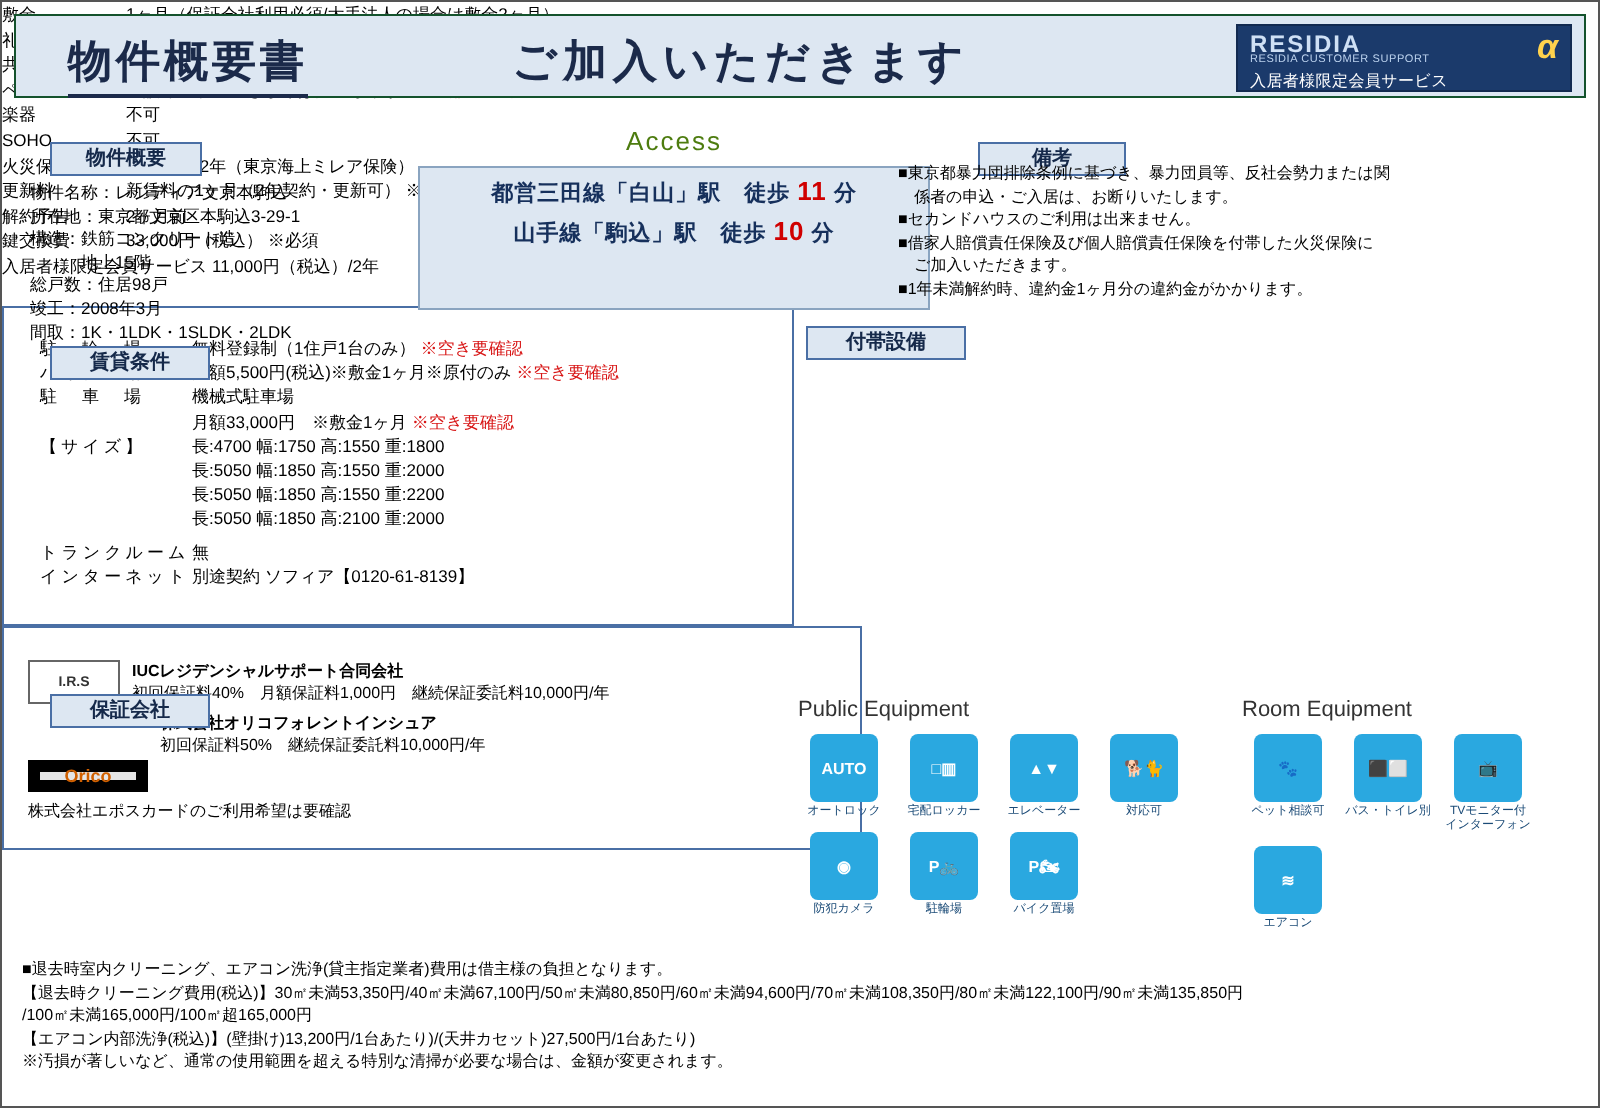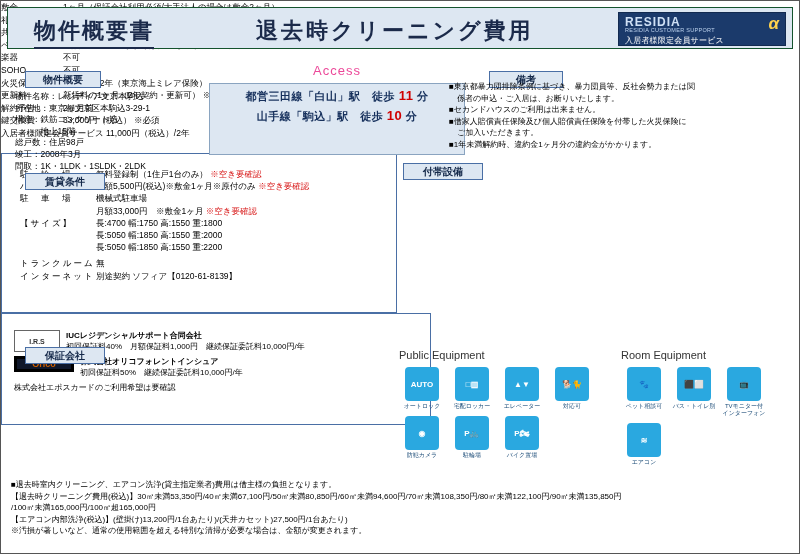--- a/index.html
+++ b/index.html
@@ -49,21 +49,21 @@
 
   
   .box { position:absolute; border:1px solid #4a6fa5; }
 
   
   #bukken-box { left:14px; top:90px; width:180px; height:76px; border:none; }
   .kv { font-size:8.5px; line-height:11.6px; white-space:nowrap; }
 
   
   #access-wrap { position:absolute; left:200px; top:62px; width:272px; height:100px; }
-  .access-title { font-size:13px; text-align:center; color:#ec4899; letter-spacing:1px; }
+  .access-title { font-size:13px; text-align:center; color:#4d7c0f; letter-spacing:1px; }
   .access-box {
     position:absolute; left:8px; top:20px; width:256px; height:72px;
     background:#dde7f2; border:1px solid #8aa4c0;
   }
   .access-line { font-size:11px; text-align:center; margin-top:4px; color:#16305c; font-weight:bold; letter-spacing:0.5px;}
   .access-min { color:#d00000; font-weight:bold; font-size:13px; }
 
   
   #bikou-box { left:448px; top:80px; width:312px; height:88px; border:none; }
   .bikou-line { font-size:8px; line-height:11.5px; }
@@ -97,21 +97,21 @@
   .note { font-size:8px; line-height:11.5px; }
   .bold { font-weight:bold; }
 </style>
 </head>
 <body>
 
 <div class="page">
 
   <div class="header">
     <div class="title-main">物件概要書</div>
-    <div class="title-sub">退去時クリーニング費用</div>
+    <div class="title-sub">ご加入いただきます</div>
     <div class="logo-box">
       <div class="logo-res">RESIDIA</div>
       <div class="logo-sup">RESIDIA CUSTOMER SUPPORT</div>
       <div class="logo-jp">入居者様限定会員サービス</div>
       <div class="logo-alpha">α</div>
     </div>
   </div>
 
   <div class="pill" style="left:24px; top:70px; width:76px;">物件概要</div>
   <div id="bukken-box" class="box">
@@ -211,20 +211,23 @@
       </div>
       <div class="ft-row">
         <span class="ft-label">【サイズ】</span><span>長:4700 幅:1750 高:1550 重:1800</span>
       </div>
       <div class="ft-row">
         <span class="ft-label"></span><span>長:5050 幅:1850 高:1550 重:2000</span>
       </div>
       <div class="ft-row">
         <span class="ft-label"></span><span>長:5050 幅:1850 高:1550 重:2200</span>
       </div>
+      <div class="ft-row">
+        <span class="ft-label"></span><span>長:5050 幅:1850 高:2100 重:2000</span>
+      </div>
       <div class="ft-row" style="margin-top:4px;">
         <span class="ft-label">トランクルーム</span><span>無</span>
       </div>
       <div class="ft-row">
         <span class="ft-label">インターネット</span><span>別途契約 ソフィア【0120-61-8139】</span>
       </div>
     </div>
   </div>
 
   <div class="pill" style="left:24px; top:346px; width:80px; z-index:5;">保証会社</div>
@@ -233,21 +236,21 @@
 
       <div style="display:flex; align-items:flex-start; margin-bottom:4px;">
         <div style="width:46px; height:22px; border:1px solid #666; display:flex; align-items:center; justify-content:center; font-size:7px; font-weight:bold; color:#333;">I.R.S</div>
         <div style="margin-left:6px;">
           <div class="hs-line bold">IUCレジデンシャルサポート合同会社</div>
           <div class="hs-line">初回保証料40%　月額保証料1,000円　継続保証委託料10,000円/年</div>
         </div>
       </div>
 
       <div style="display:flex; align-items:flex-start; margin-bottom:4px;">
-        <div style="width:60px; height:16px; background:#0f172a; border:3px solid #000000; color:#d06000; display:flex; align-items:center; justify-content:center; font-size:9px; font-weight:bold;">Orico</div>
+        <div style="width:60px; height:16px; background:#e5e5e5; border:6px solid #000000; color:#d06000; display:flex; align-items:center; justify-content:center; font-size:9px; font-weight:bold;margin-top:24px;">Orico</div>
         <div style="margin-left:6px;">
           <div class="hs-line bold">株式会社オリコフォレントインシュア</div>
           <div class="hs-line">初回保証料50%　継続保証委託料10,000円/年</div>
         </div>
       </div>
 
       <div>
         <div class="hs-line">株式会社エポスカードのご利用希望は要確認</div>
       </div>
     </div>

